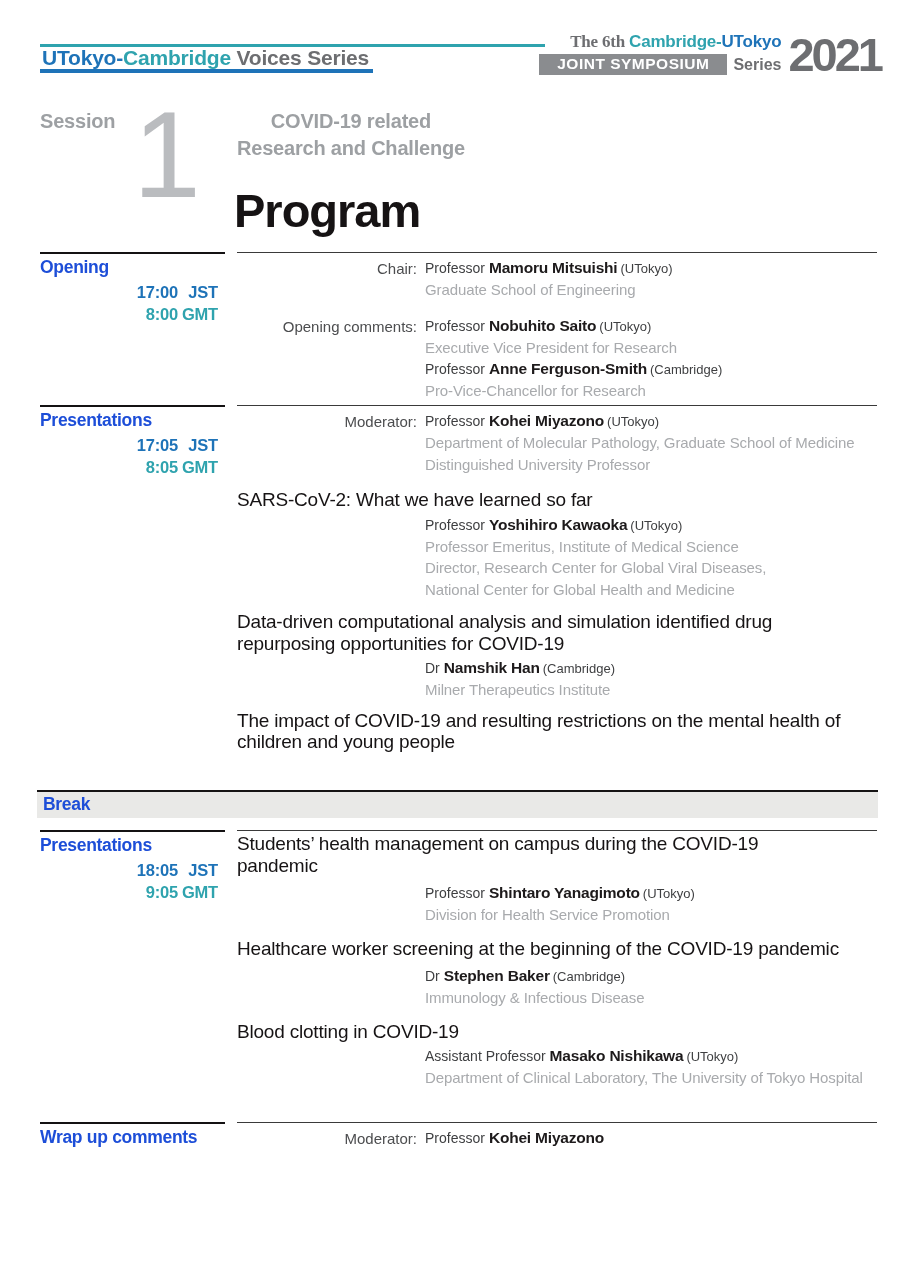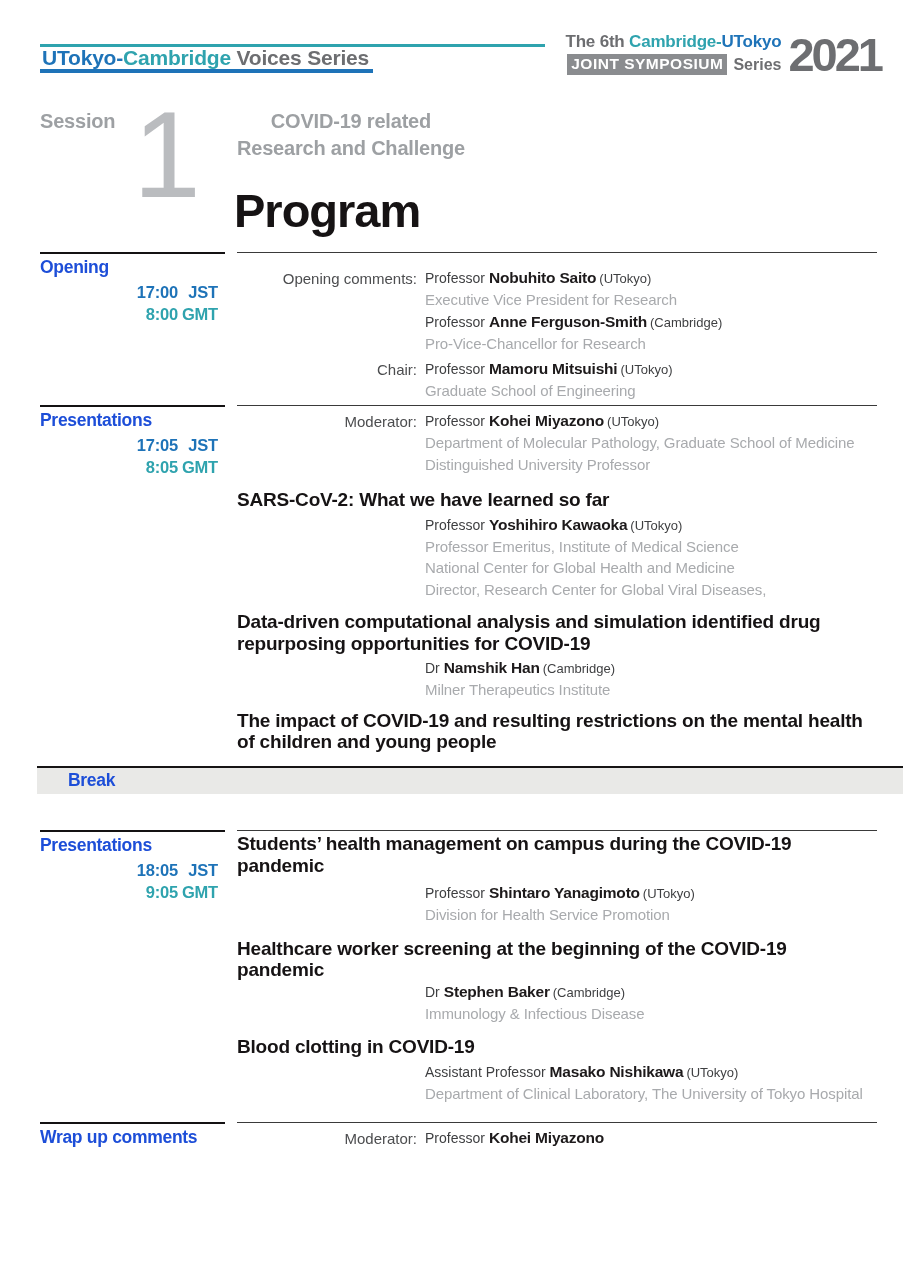--- a/index.html
+++ b/index.html
@@ -15,25 +15,25 @@
   
   .hdr-teal-line{position:absolute;left:40px;top:44px;width:505px;height:3px;background:var(--teal);}
   .hdr-blue-line{position:absolute;left:40px;top:69px;width:333px;height:4px;background:var(--blue);}
   .hdr-title{position:absolute;left:42px;top:46px;font-size:21px;font-weight:bold;letter-spacing:-0.2px;line-height:23px;white-space:nowrap;}
   .hdr-title .p-blue{color:var(--blue);}
   .hdr-title .p-teal{color:var(--teal);}
   .hdr-title .p-gray{color:var(--gray);}
   .logo{position:absolute;right:28px;top:31px;display:flex;align-items:flex-end;gap:7px;}
   .logo-lines{display:flex;flex-direction:column;align-items:flex-end;}
   .logo-line1{font-size:17px;font-weight:bold;letter-spacing:-0.2px;line-height:21px;white-space:nowrap;}
-  .logo-line1 .p-gray{color:var(--gray);}
+  .logo-line1 .p-gray{color:var(--gray);font-family:Liberation Serif, serif;}
   .logo-line1 .p-teal{color:var(--teal);}
   .logo-line1 .p-blue{color:var(--blue);}
   .logo-line2{display:flex;align-items:center;gap:6px;margin-top:2px;}
-  .logo-badge{background:#8a8c8f;color:#fff;font-size:15.5px;font-weight:bold;letter-spacing:0.5px;padding:1px 4px 2px;white-space:nowrap;}
+  .logo-badge{background:#8a8c8f;color:#fff;font-size:15.5px;font-weight:bold;letter-spacing:0.5px;padding:1px 18px 2px;white-space:nowrap;}
   .logo-series{color:var(--gray);font-size:16px;font-weight:bold;}
   .logo-year{color:var(--gray);font-size:47px;font-weight:bold;line-height:0.82;letter-spacing:-3px;}
   
   .session-label{position:absolute;left:40px;top:110px;font-size:20px;font-weight:bold;color:var(--session_gray);letter-spacing:-0.2px;}
   .session-number{position:absolute;left:133px;top:88px;font-size:122px;font-weight:normal;color:var(--number_gray);line-height:1.1;}
   .session-subtitle{position:absolute;left:237px;top:108px;font-size:20px;font-weight:bold;color:var(--session_gray);line-height:27px;letter-spacing:-0.2px;text-align:center;}
   .page-title{position:absolute;left:234px;top:183px;font-size:47px;font-weight:bold;color:#161314;letter-spacing:-1px;}
   
   .col-left{position:absolute;left:40px;width:185px;border-top:2.5px solid #141213;}
   .col-right{position:absolute;left:237px;width:640px;border-top:1.5px solid #3a3a3a;}
@@ -46,21 +46,21 @@
   .time.gmt{color:var(--teal);}
   
   .info-row{display:grid;grid-template-columns:180px 1fr;column-gap:8px;}
   .info-label{text-align:right;font-size:15px;color:var(--label_gray);line-height:21px;padding-top:1px;white-space:nowrap;}
   .name-line{line-height:21px;white-space:nowrap;}
   .prefix{font-size:14px;color:#3e3f41;margin-right:4px;}
   .pname{font-size:15.5px;font-weight:bold;color:#1d1a1b;letter-spacing:-0.2px;}
   .origin{font-size:13px;color:#3e3f41;margin-left:3px;}
   .affil{font-size:15px;color:var(--affil_gray);line-height:21.5px;letter-spacing:-0.1px;white-space:nowrap;}
   
-  .talk-title{font-size:19px;font-weight:bold;color:#161314;line-height:21.5px;letter-spacing:-0.2px;}
+  .talk-title{font-size:19px;font-weight:normal;color:#161314;line-height:21.5px;letter-spacing:-0.2px;}
   .talk-speaker{margin-left:188px;margin-top:3px;}
   
   .bar{position:absolute;left:37px;width:841px;background:var(--bar_bg);border-top:2px solid #161414;}
   .bar .sec-label{padding-left:6px;padding-top:2px;}
 </style>
 </head>
 <body>
 
 <div class="page">
 
@@ -98,40 +98,40 @@
           <span class="t-num">17:00</span>
           <span class="t-unit">JST</span>
         </div>
       <div class="time gmt">
           <span class="t-num">8:00</span>
           <span class="t-unit">GMT</span>
         </div>
     </div>
   </div>
   <div class="col-right" style="top:252px;">
+    <div class="info-row" style="margin-top:4px;">
+      <div class="info-label">Chair:</div>
+      <div class="info-content">
+        <div class="name-line">
+          <span class="prefix">Professor</span><span class="pname">Mamoru Mitsuishi</span><span class="origin">(UTokyo)</span>
+        </div>
+        <div class="affil">Graduate School of Engineering</div>
+      </div>
+    </div>
     <div class="info-row" style="margin-top:14px;">
       <div class="info-label">Opening comments:</div>
       <div class="info-content">
         <div class="name-line">
           <span class="prefix">Professor</span><span class="pname">Nobuhito Saito</span><span class="origin">(UTokyo)</span>
         </div>
         <div class="affil">Executive Vice President for Research</div>
         <div class="name-line">
           <span class="prefix">Professor</span><span class="pname">Anne Ferguson-Smith</span><span class="origin">(Cambridge)</span>
         </div>
         <div class="affil">Pro-Vice-Chancellor for Research</div>
-      </div>
-    </div>
-    <div class="info-row" style="margin-top:4px;">
-      <div class="info-label">Chair:</div>
-      <div class="info-content">
-        <div class="name-line">
-          <span class="prefix">Professor</span><span class="pname">Mamoru Mitsuishi</span><span class="origin">(UTokyo)</span>
-        </div>
-        <div class="affil">Graduate School of Engineering</div>
       </div>
     </div>
   </div>
 
   <div class="col-left" style="top:405px;">
     <div class="sec-label">Presentations</div>
     <div class="times">
       <div class="time jst">
           <span class="t-num">17:05</span>
           <span class="t-unit">JST</span>
@@ -154,41 +154,41 @@
       </div>
     </div>
 
     <div class="talk" style="margin-top:14px;">
       <div class="talk-title">SARS-CoV-2: What we have learned so far</div>
       <div class="talk-speaker">
         <div class="name-line">
           <span class="prefix">Professor</span><span class="pname">Yoshihiro Kawaoka</span><span class="origin">(UTokyo)</span>
         </div>
         <div class="affil">Professor Emeritus, Institute of Medical Science</div>
+        <div class="affil">Director, Research Center for Global Viral Diseases,</div>
         <div class="affil">National Center for Global Health and Medicine</div>
-        <div class="affil">Director, Research Center for Global Viral Diseases,</div>
       </div>
     </div>
 
     <div class="talk" style="margin-top:11px;">
       <div class="talk-title" style="max-width:600px;">Data-driven computational analysis and simulation identified drug repurposing opportunities for COVID-19</div>
       <div class="talk-speaker">
         <div class="name-line">
           <span class="prefix">Dr</span><span class="pname">Namshik Han</span><span class="origin">(Cambridge)</span>
         </div>
         <div class="affil">Milner Therapeutics Institute</div>
       </div>
     </div>
 
     <div class="talk" style="margin-top:9px;">
       <div class="talk-title" style="max-width:630px;">The impact of COVID-19 and resulting restrictions on the mental health of children and young people</div>
     </div>
   </div>
 
-  <div class="bar" style="top:766px;height:26px;padding-left:25px;">
+  <div class="bar" style="top:790px;height:26px;">
     <div class="sec-label">Break</div>
   </div>
 
   <div class="col-left" style="top:830px;">
     <div class="sec-label">Presentations</div>
     <div class="times">
       <div class="time jst">
           <span class="t-num">18:05</span>
           <span class="t-unit">JST</span>
         </div>
@@ -204,21 +204,21 @@
       <div class="talk-speaker" style="margin-top:6px;">
         <div class="name-line">
           <span class="prefix">Professor</span><span class="pname">Shintaro Yanagimoto</span><span class="origin">(UTokyo)</span>
         </div>
         <div class="affil">Division for Health Service Promotion</div>
       </div>
     </div>
 
     <div class="talk" style="margin-top:12px;">
       <div class="talk-title" style="max-width:630px;">Healthcare worker screening at the beginning of the COVID-19 pandemic</div>
-      <div class="talk-speaker" style="margin-top:0;">
+      <div class="talk-speaker" style="margin-top:6px;">
         <div class="name-line">
           <span class="prefix">Dr</span><span class="pname">Stephen Baker</span><span class="origin">(Cambridge)</span>
         </div>
         <div class="affil">Immunology &amp; Infectious Disease</div>
       </div>
     </div>
 
     <div class="talk" style="margin-top:12px;">
       <div class="talk-title">Blood clotting in COVID-19</div>
       <div class="talk-speaker">

